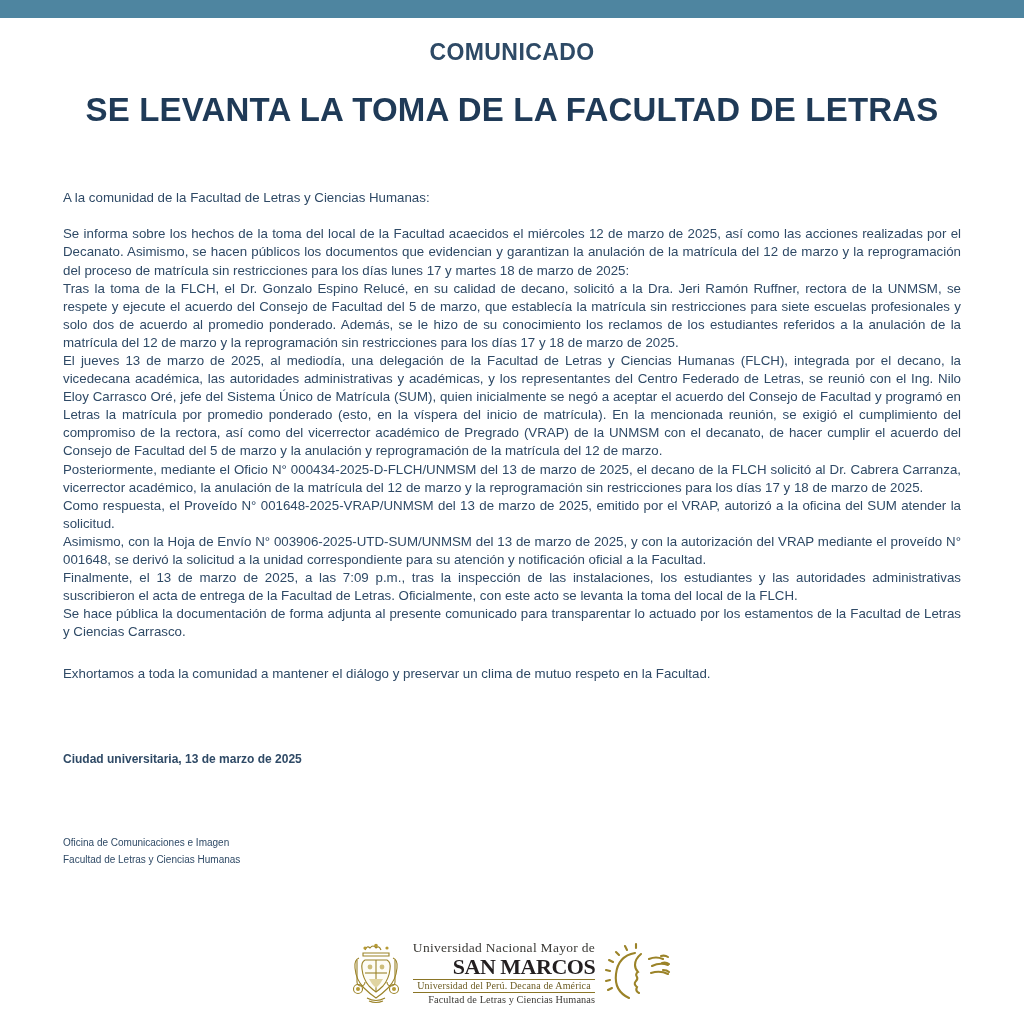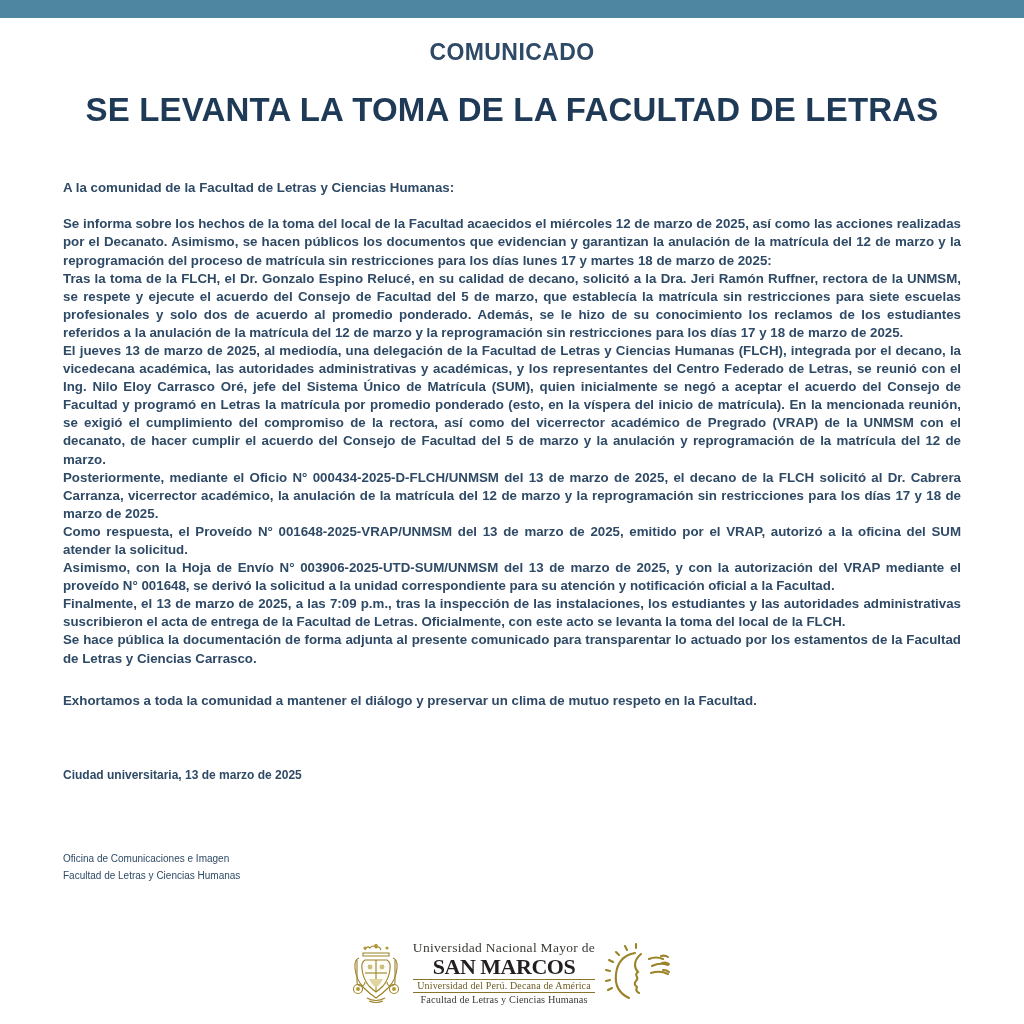--- a/index.html
+++ b/index.html
@@ -41,24 +41,23 @@
     font-size: 33px;
     font-weight: 700;
     letter-spacing: 0.2px;
     color: #1f3a57;
     line-height: 1.15;
     margin: 26px 0 0 0;
   }
 
   
   .body-wrap {
-    margin: 6px auto;
+    margin: 16px auto;
     width: 898px;
     padding-top: 44px;
-    font-weight: bold;
   }
   p.para {
     margin: 0;
     font-size: 13.3px;
     line-height: 18.1px;
     color: #2f4a66;
     text-align: justify;
     text-justify: inter-word;
   }
   p.para.nojust {
@@ -97,21 +96,21 @@
     bottom: 18px;
     display: flex;
     justify-content: center;
     align-items: center;
     gap: 10px;
   }
   .crest { width: 54px; height: 66px; flex: 0 0 auto; }
   .wordmark {
     display: flex;
     flex-direction: column;
-    align-items: center;
+    align-items: flex-end;
     line-height: 1;
   }
   .wm-top {
     font-family: "Liberation Serif", "DejaVu Serif", serif;
     font-size: 13.5px;
     color: #3b3a36;
     letter-spacing: 0.3px;
     margin-bottom: 1px;
   }
   .wm-main {

